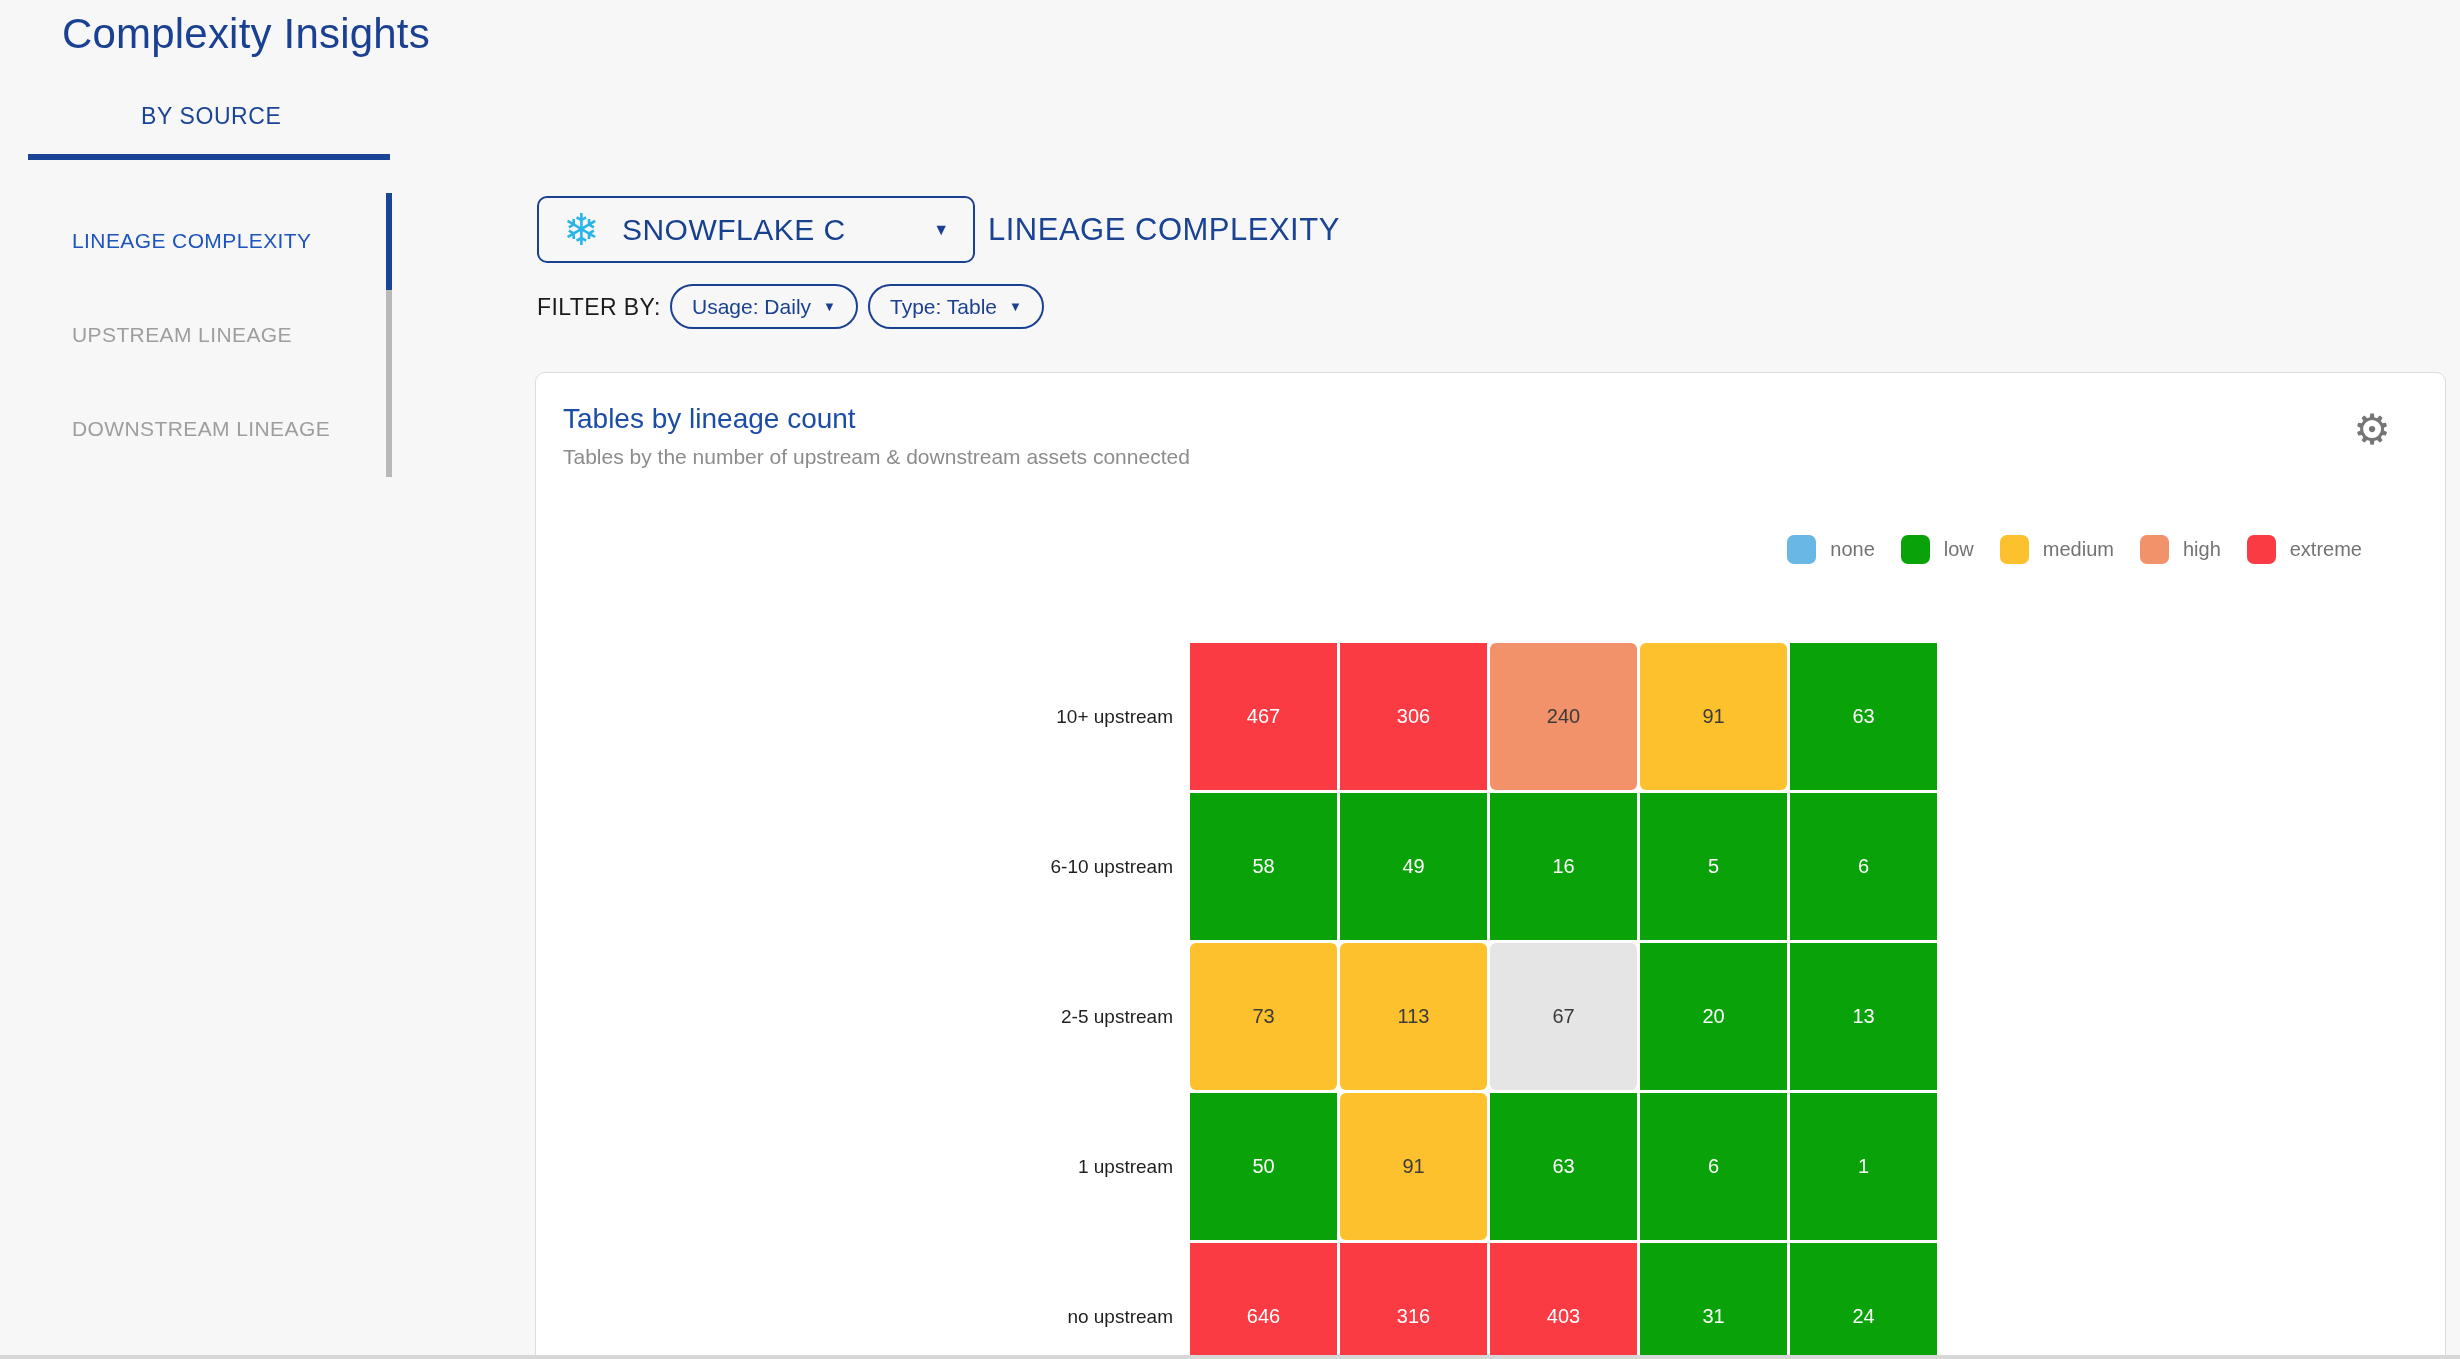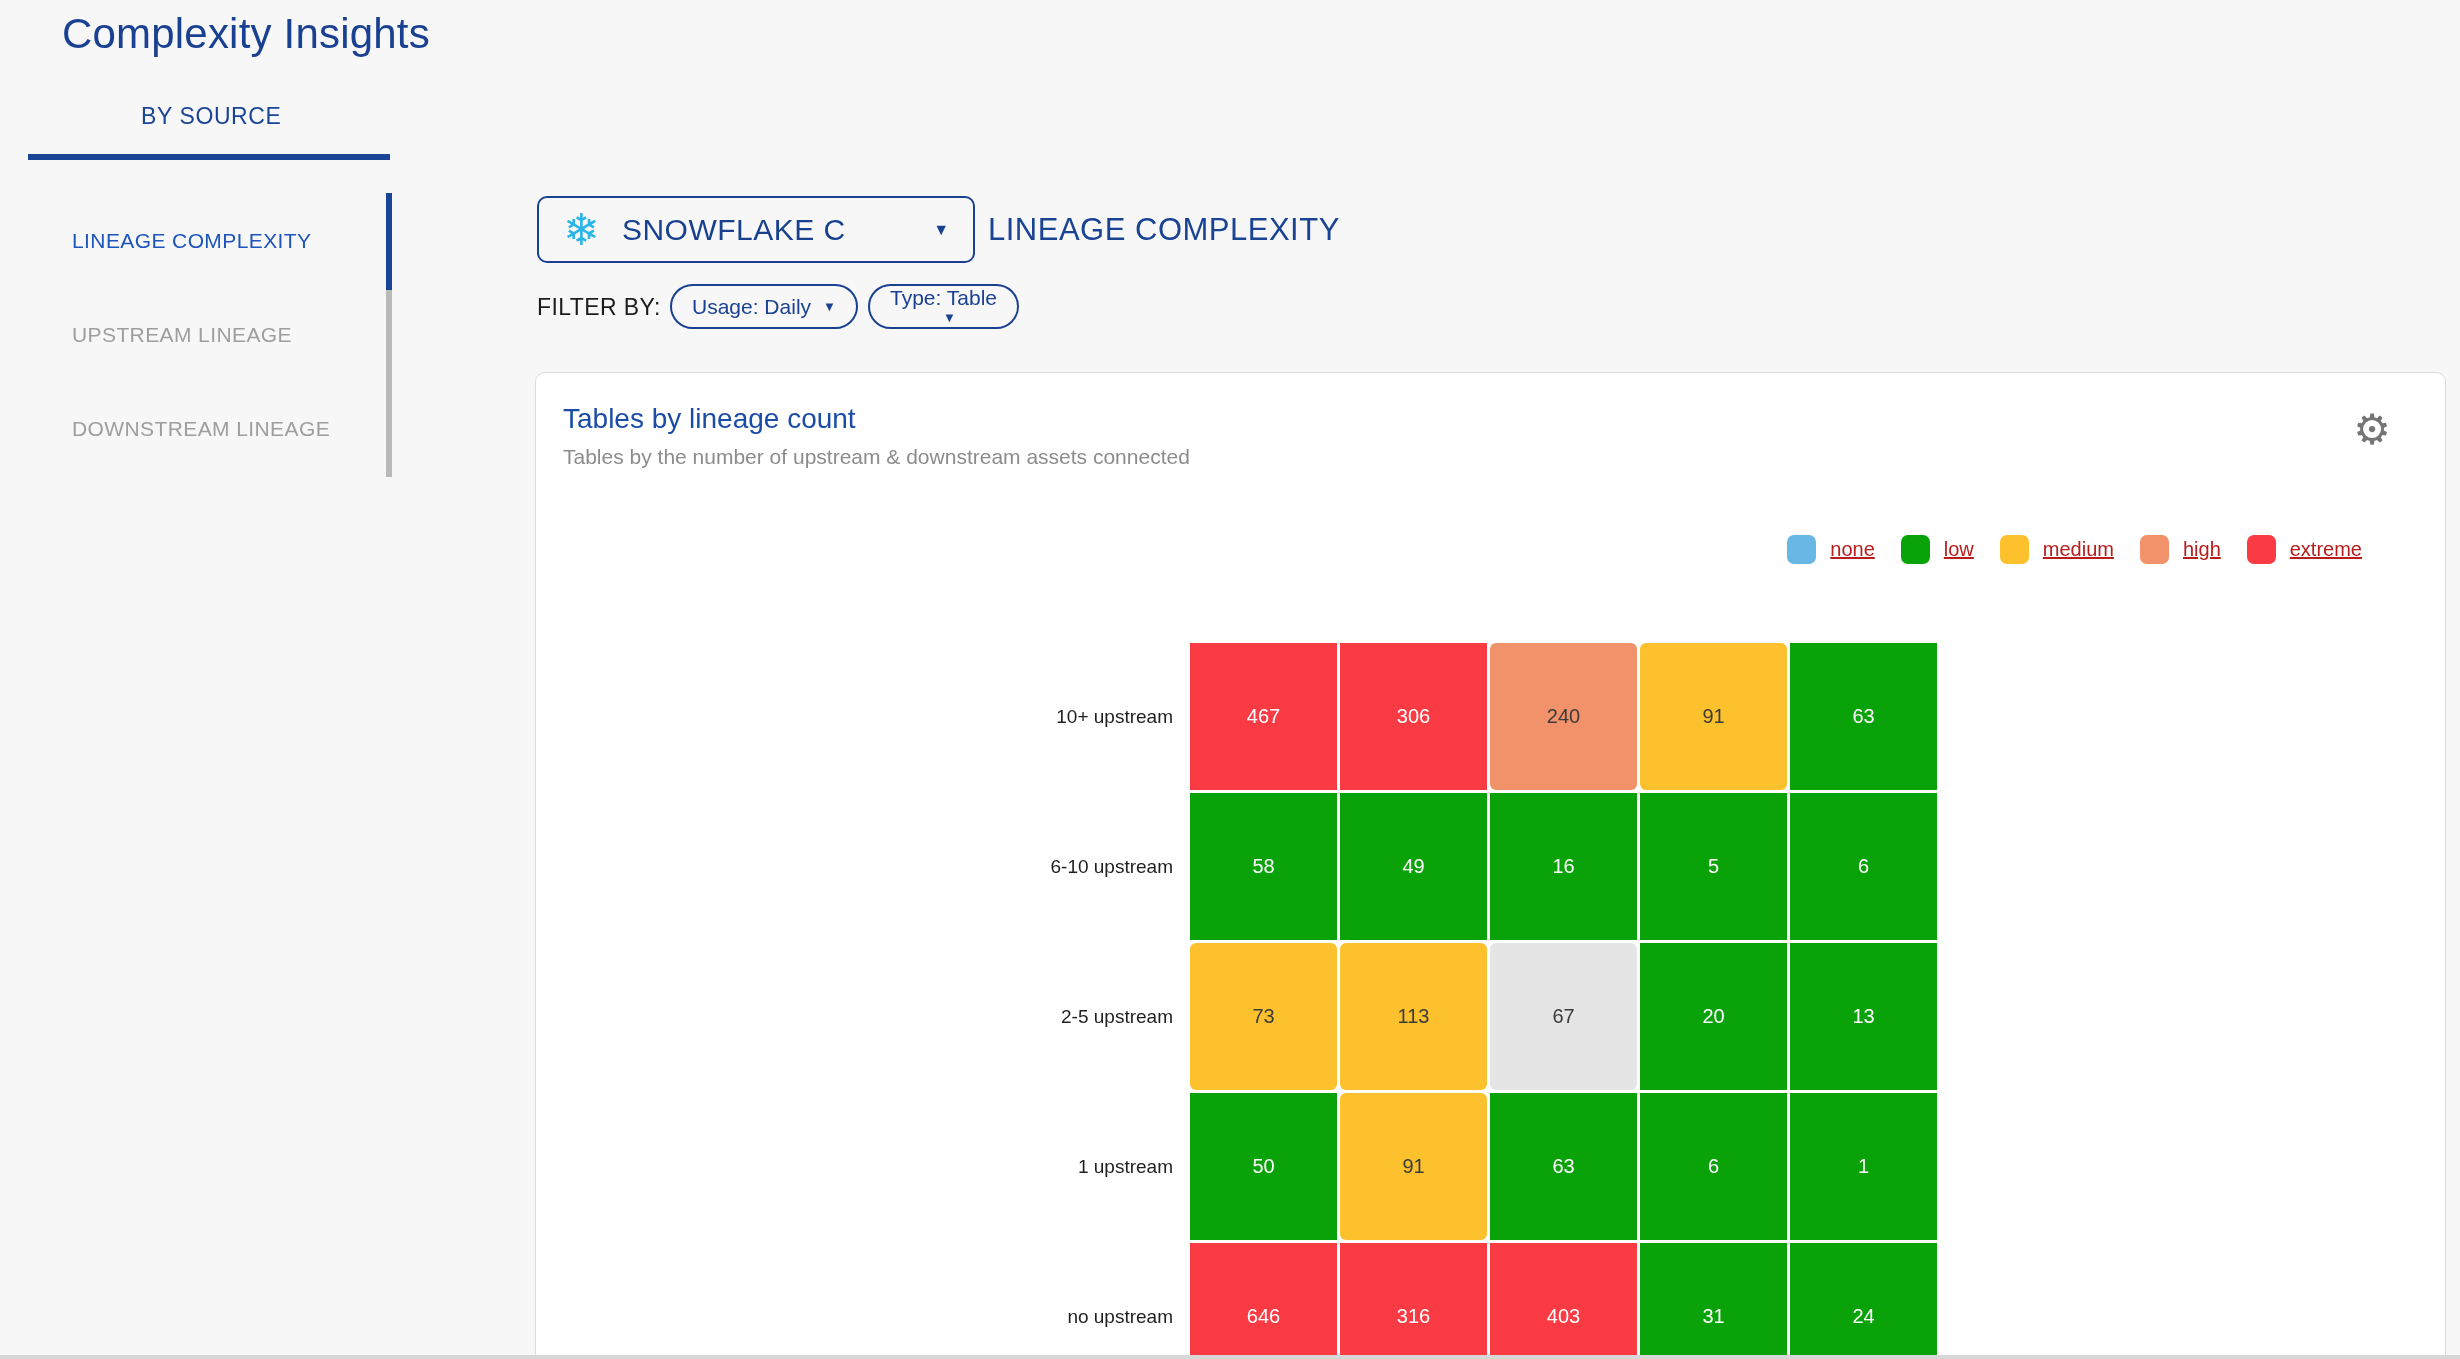--- a/index.html
+++ b/index.html
@@ -68,21 +68,21 @@
     position: absolute; left: 537px; top: 294px;
     font-size: 23px; font-weight: 500; color: #1c1c1c; letter-spacing: 0.4px;
   }
   .chip {
     position: absolute; top: 284px; height: 45px;
     border: 2px solid #1a4191; border-radius: 23px;
     display: flex; align-items: center; padding: 0 20px;
     cursor: pointer; background: transparent;
   }
   .chip-1 { left: 670px; }
-  .chip-2 { left: 868px; flex-direction: column; }
+  .chip-2 { left: 868px; }
   .chip-label { font-size: 21px; color: #1a4191; white-space: nowrap; }
   .chip-caret { font-size: 13px; color: #1a4191; margin-left: 12px; }
 
   
   .card {
     position: absolute; left: 535px; top: 372px;
     width: 1911px; height: 1080px;
     background: #ffffff; border: 1px solid #dcdcdc; border-radius: 10px;
   }
   .card-title {
@@ -98,21 +98,21 @@
     font-size: 42px; line-height: 1; color: #757575; cursor: pointer;
   }
 
   
   .legend {
     position: absolute; right: 98px; top: 535px;
     display: flex; align-items: center; gap: 26px;
   }
   .legend-item { display: flex; align-items: center; gap: 14px; cursor: pointer; }
   .legend-swatch { width: 29px; height: 29px; border-radius: 7px; display: inline-block; }
-  .legend-label { font-size: 20px; color: #b91c1c; text-decoration: underline; }
+  .legend-label { font-size: 20px; color: #737373; }
 
   
   .heatmap {
     position: absolute; left: 860px; top: 643px;
     display: grid;
     grid-template-columns: 327px repeat(5, 147px);
     grid-auto-rows: 147px;
     gap: 3px;
   }
   .hm-label {

